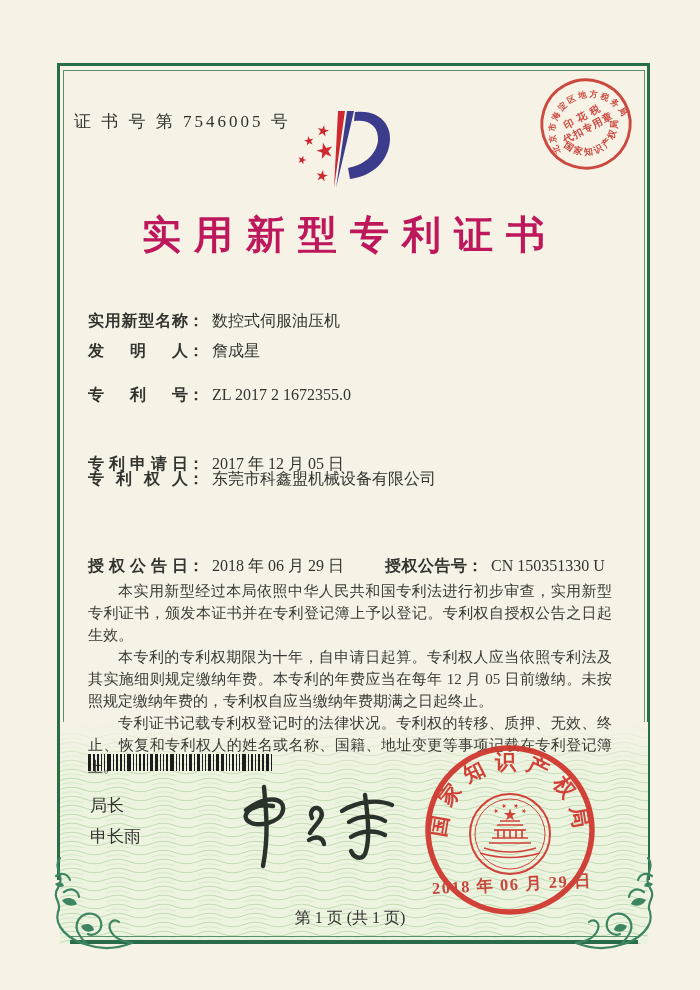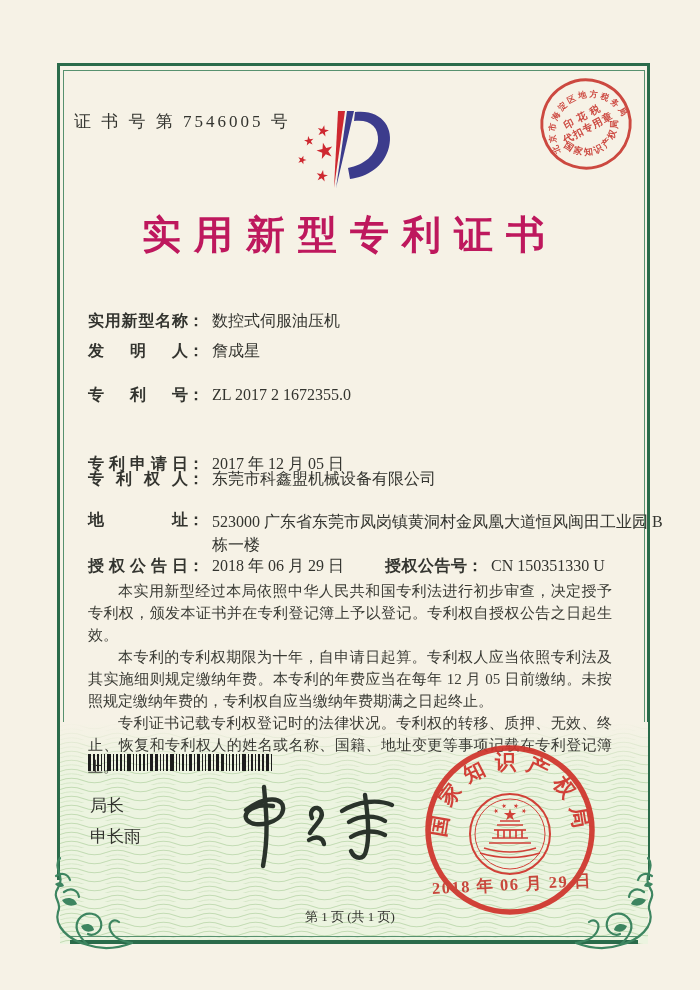--- a/index.html
+++ b/index.html
@@ -26,21 +26,21 @@
   .fvalue.wrap{display:inline-block;white-space:normal;width:452px;line-height:23px;vertical-align:top;}
   .body-text{position:absolute;left:88px;top:580px;width:524px;z-index:3;
              font-size:15px;line-height:22px;text-align:justify;color:#3a3b35;}
   .body-text p{margin:0;text-indent:2em;}
   .barcode{position:absolute;left:88px;top:754px;height:17px;display:flex;align-items:stretch;z-index:4;}
   .barcode i{display:block;background:#1d1d1d;margin-right:2px;}
   .signer{position:absolute;left:90px;top:790px;z-index:4;font-size:17px;line-height:31px;}
   .signature{position:absolute;left:208px;top:782px;z-index:4;}
   .seal{position:absolute;left:422px;top:742px;z-index:5;opacity:.93;}
   .tax-stamp{position:absolute;left:538px;top:76px;z-index:5;transform:rotate(-28deg);opacity:.9;}
-  .footer{position:absolute;left:0;top:908px;width:700px;text-align:center;font-size:13px;z-index:4;}
+  .footer{position:absolute;left:0;top:908px;width:700px;text-align:center;font-size:16px;z-index:4;}
 </style>
 </head>
 <body>
 
 <div class="page">
 
   <div class="bline" style="left:57px;top:63px;width:534px;height:3px;width:534px;"></div>
   <div class="bline" style="left:57px;top:63px;width:593px;height:3px;"></div>
   <div class="bline thin" style="left:63px;top:70px;width:581px;height:1px;"></div>
   <div class="bline" style="left:57px;top:63px;width:3px;height:817px;"></div>
@@ -125,32 +125,29 @@
   </div>
   <div class="frow" style="top:385px;">
     <span class="flabel">专利号</span><span class="fcolon">：</span><span class="fvalue">ZL 2017 2 1672355.0</span>
   </div>
   <div class="frow" style="top:426px;margin-top:28px;">
     <span class="flabel">专利申请日</span><span class="fcolon">：</span><span class="fvalue">2017 年 12 月 05 日</span>
   </div>
   <div class="frow" style="top:469px;">
     <span class="flabel">专利权人</span><span class="fcolon">：</span><span class="fvalue">东莞市科鑫盟机械设备有限公司</span>
   </div>
-  <div class="frow" style="top:510px;">
-    <span class="flabel">地址</span><span class="fcolon">：</span><span class="fvalue wrap">523000 广东省东莞市凤岗镇黄洞村金凤凰大道恒风闽田工业园 B 栋一楼</span>
-  </div>
   <div class="frow" style="top:556px;">
     <span class="flabel">授权公告日</span><span class="fcolon">：</span><span class="fvalue">2018 年 06 月 29 日</span>
   </div>
   <div class="frow" style="left:385px;top:556px;">
     <span class="flabel sm">授权公告号</span><span class="fcolon">：</span><span class="fvalue">CN 150351330 U</span>
   </div>
 
   <div class="body-text">
-    <p>本实用新型经过本局依照中华人民共和国专利法进行初步审查，决定授予专利权，颁发本证书并在专利登记簿上予以登记。专利权自授权公告之日起生效。</p>
+    <p>本实用新型经过本局依照中华人民共和国专利法进行初步审查，实用新型专利证书，颁发本证书并在专利登记簿上予以登记。专利权自授权公告之日起生效。</p>
     <p>本专利的专利权期限为十年，自申请日起算。专利权人应当依照专利法及其实施细则规定缴纳年费。本专利的年费应当在每年 12 月 05 日前缴纳。未按照规定缴纳年费的，专利权自应当缴纳年费期满之日起终止。</p>
     <p>专利证书记载专利权登记时的法律状况。专利权的转移、质押、无效、终止、恢复和专利权人的姓名或名称、国籍、地址变更等事项记载在专利登记簿上。</p>
   </div>
 
   <div class="barcode" id="barcode">
       <i style="width: 3.45px;"></i>
       <i style="width: 1.15px;"></i>
       <i style="width: 2.3px;"></i>
       <i style="width: 1.15px;"></i>
       <i style="width: 1.15px;"></i>

